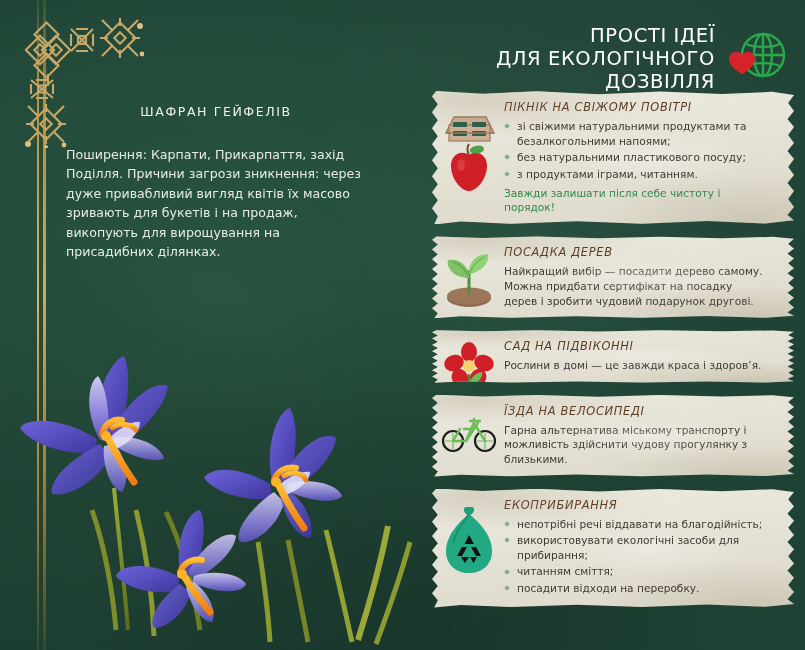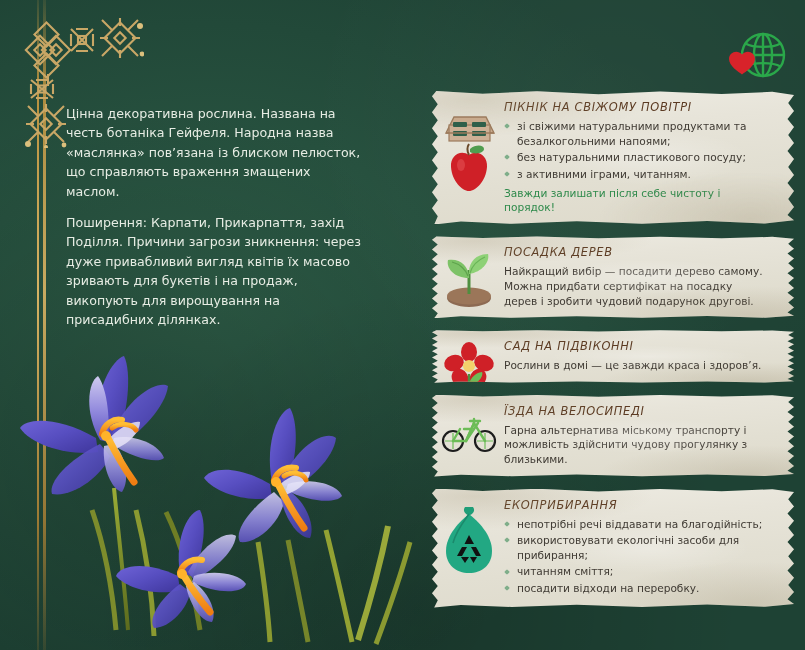--- a/index.html
+++ b/index.html
@@ -156,37 +156,38 @@
         <circle cx="132" cy="12" r="3"></circle>
         <circle cx="134" cy="40" r="2.4"></circle>
         <circle cx="20" cy="130" r="3"></circle>
         <circle cx="56" cy="131" r="2.4"></circle>
         <circle cx="38" cy="133" r="2"></circle>
       </g>
     </svg>
   </div>
 
   <div class="header">
+    <h1><span>ПРОСТІ ІДЕЇ</span><br><span>ДЛЯ ЕКОЛОГІЧНОГО</span><br><span>ДОЗВІЛЛЯ</span></h1>
     <div class="logo">
       <svg viewBox="0 0 62 60" width="62" height="60" aria-hidden="true">
         <g fill="none" stroke="#2aa84a" stroke-width="2.4">
           <circle cx="36" cy="27" r="21"></circle>
           <ellipse cx="36" cy="27" rx="9" ry="21"></ellipse>
           <path d="M15 27 H57"></path>
           <path d="M18.5 15.5 C26 20, 46 20, 53.5 15.5"></path>
           <path d="M18.5 38.5 C26 34, 46 34, 53.5 38.5"></path>
           <path d="M36 6 V48"></path>
         </g>
         <path d="M15 26.5 c-4.6 -5.4 -13 -2.4 -13 4.6 c0 7.2 9.6 12.8 13 15.4 c3.4 -2.6 13 -8.2 13 -15.4 c0 -7 -8.4 -10 -13 -4.6 z" fill="#d8232a"></path>
       </svg>
     </div>
   </div>
 
   <div class="article">
-    <p>Цінна декоративна рослина. Названа на честь ботаніка Гейфеля. Народна назва «маслянка» пов’язана із блиском пелюсток, що справляють враження змащених маслом.</p>
+    <h2>ШАФРАН ГЕЙФЕЛІВ</h2>
     <p>Поширення: Карпати, Прикарпаття, захід Поділля. Причини загрози зникнення: через дуже привабливий вигляд квітів їх масово зривають для букетів і на продаж, викопують для вирощування на присадибних ділянках.</p>
   </div>
 
   <div class="flowers">
     <svg viewBox="0 0 430 320" width="430" height="320" aria-hidden="true">
       <defs>
         <linearGradient id="pet" x1="0" y1="0" x2="1" y2="1">
           <stop offset="0%" stop-color="#6e63d6"></stop>
           <stop offset="48%" stop-color="#574ec0"></stop>
           <stop offset="100%" stop-color="#3f369c"></stop>
@@ -286,21 +287,21 @@
             <path d="M29 52 C21 46, 10 52, 11 64 C12 78, 22 88, 29 88 C36 88, 46 78, 47 64 C48 52, 37 46, 29 52 Z" fill="#cf2027"></path>
             <path d="M29 52 C27 48, 27 44, 29 41" stroke="#6b4a2a" stroke-width="2" fill="none"></path>
             <path d="M30 46 C36 41, 44 42, 44 46 C44 50, 35 52, 30 49 Z" fill="#4f9d4f"></path>
             <ellipse cx="21" cy="62" rx="4" ry="6" fill="#e8575c" opacity=".5"></ellipse>
           </svg>
         </div>
         <h3>ПІКНІК НА СВІЖОМУ ПОВІТРІ</h3>
         <ul>
           <li>зі свіжими натуральними продуктами та безалкогольними напоями;</li>
           <li>без натуральними пластикового посуду;</li>
-          <li>з активними іграми, читанням.</li>
+          <li>з продуктами іграми, читанням.</li>
         </ul>
         <div class="note">Завжди залишати після себе чистоту і порядок!</div>
       </div>
     </div>
 
     <div class="card">
       <div class="paper">
         <div class="card-icon">
           <svg viewBox="0 0 58 62" width="58" height="62" aria-hidden="true">
             <ellipse cx="29" cy="50" rx="22" ry="9" fill="#8d6a52"></ellipse>

